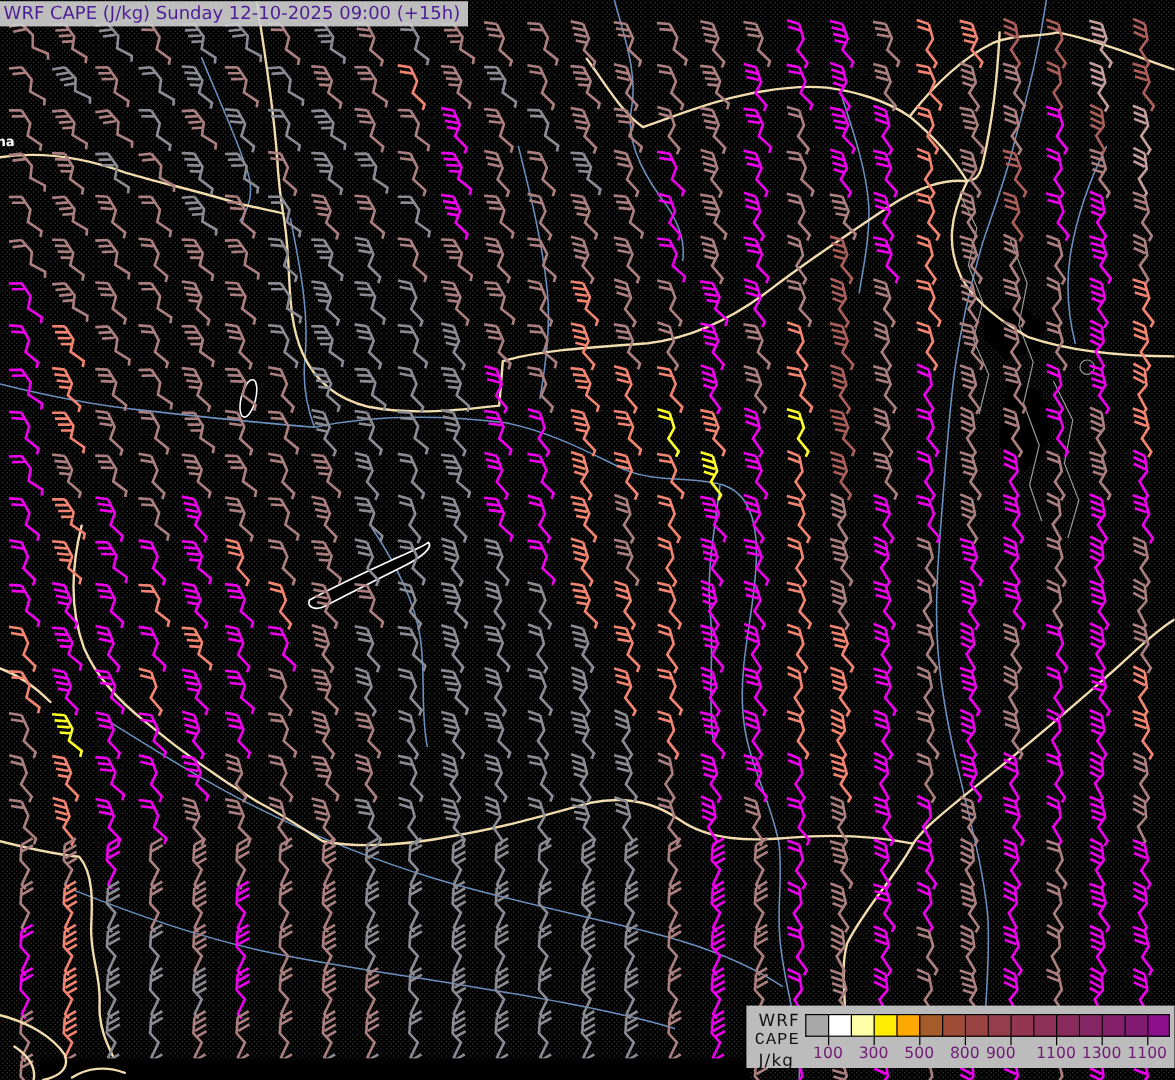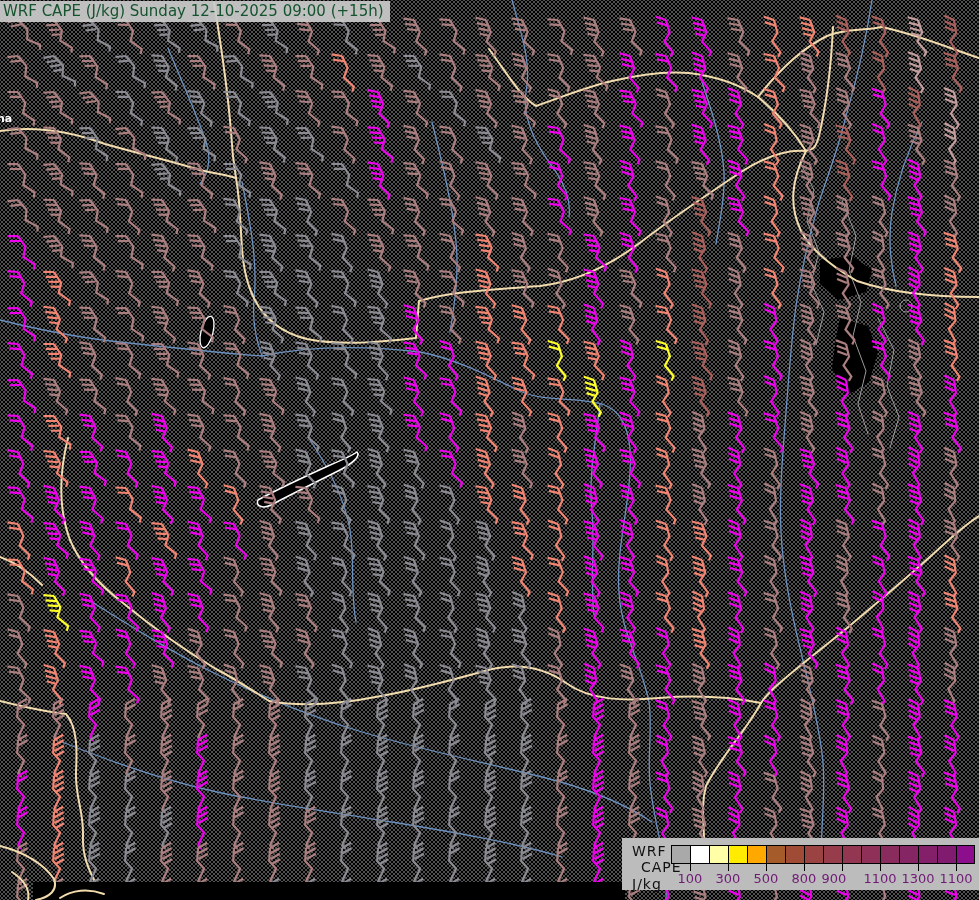--- a/index.html
+++ b/index.html
@@ -5,32 +5,32 @@
   html,body{margin:0;padding:0;background:#000;}
   #stage{position:relative;width:979px;height:900px;overflow:hidden;background:#000;
          font-family:"DejaVu Sans","Liberation Sans",sans-serif;}
   
   #dots{position:absolute;inset:0;
     background-image:radial-gradient(circle,#565656 0.7px,transparent 0.8px),
                      radial-gradient(circle,#565656 0.7px,transparent 0.8px);
     background-size:4px 4px,4px 4px;background-position:0 0,2px 2px;}
   #mapsvg{position:absolute;left:0;top:0;}
   
-  .title-box{position:absolute;left:0;background:rgba(203,203,203,0.93);color:#14532d;
+  .title-box{position:absolute;left:0;background:rgba(203,203,203,0.93);color:#4c1d95;
     font-size:15px;line-height:20px;padding:0 6px 1px 3px;white-space:nowrap;}
   #title1{top:1px;}
   #title2{top:22px;}
   
   #city-label{position:absolute;left:-3px;top:112px;color:#fff;font-size:11px;font-weight:bold;}
   
   #legend{position:absolute;left:622px;top:838px;width:357px;height:52px;
     background:rgba(188,188,188,0.96);color:#111;}
   #legend .lab{position:absolute;left:10px;font-size:14px;letter-spacing:1px;}
   #legend .lab.l0{top:5px;}
-  #legend .lab.l1{top:21px;left:19px;}
+  #legend .lab.l1{top:21px;left:7px;font-family:Liberation Mono, monospace;}
   #legend .lab.l2{top:38px;}
   #cbar{position:absolute;left:49px;top:7px;height:19px;display:flex;}
   #cbar .cell{width:19px;height:19px;border:1px solid #000;border-right:none;box-sizing:border-box;}
   #cbar .cell:last-child{border-right:1px solid #000;}
   .tick{position:absolute;top:26px;width:1px;height:7px;background:#000;}
   .ticklab{position:absolute;top:33px;width:40px;text-align:center;font-size:13px;color:#701a75;}
 </style>
 </head>
 <body>
 

